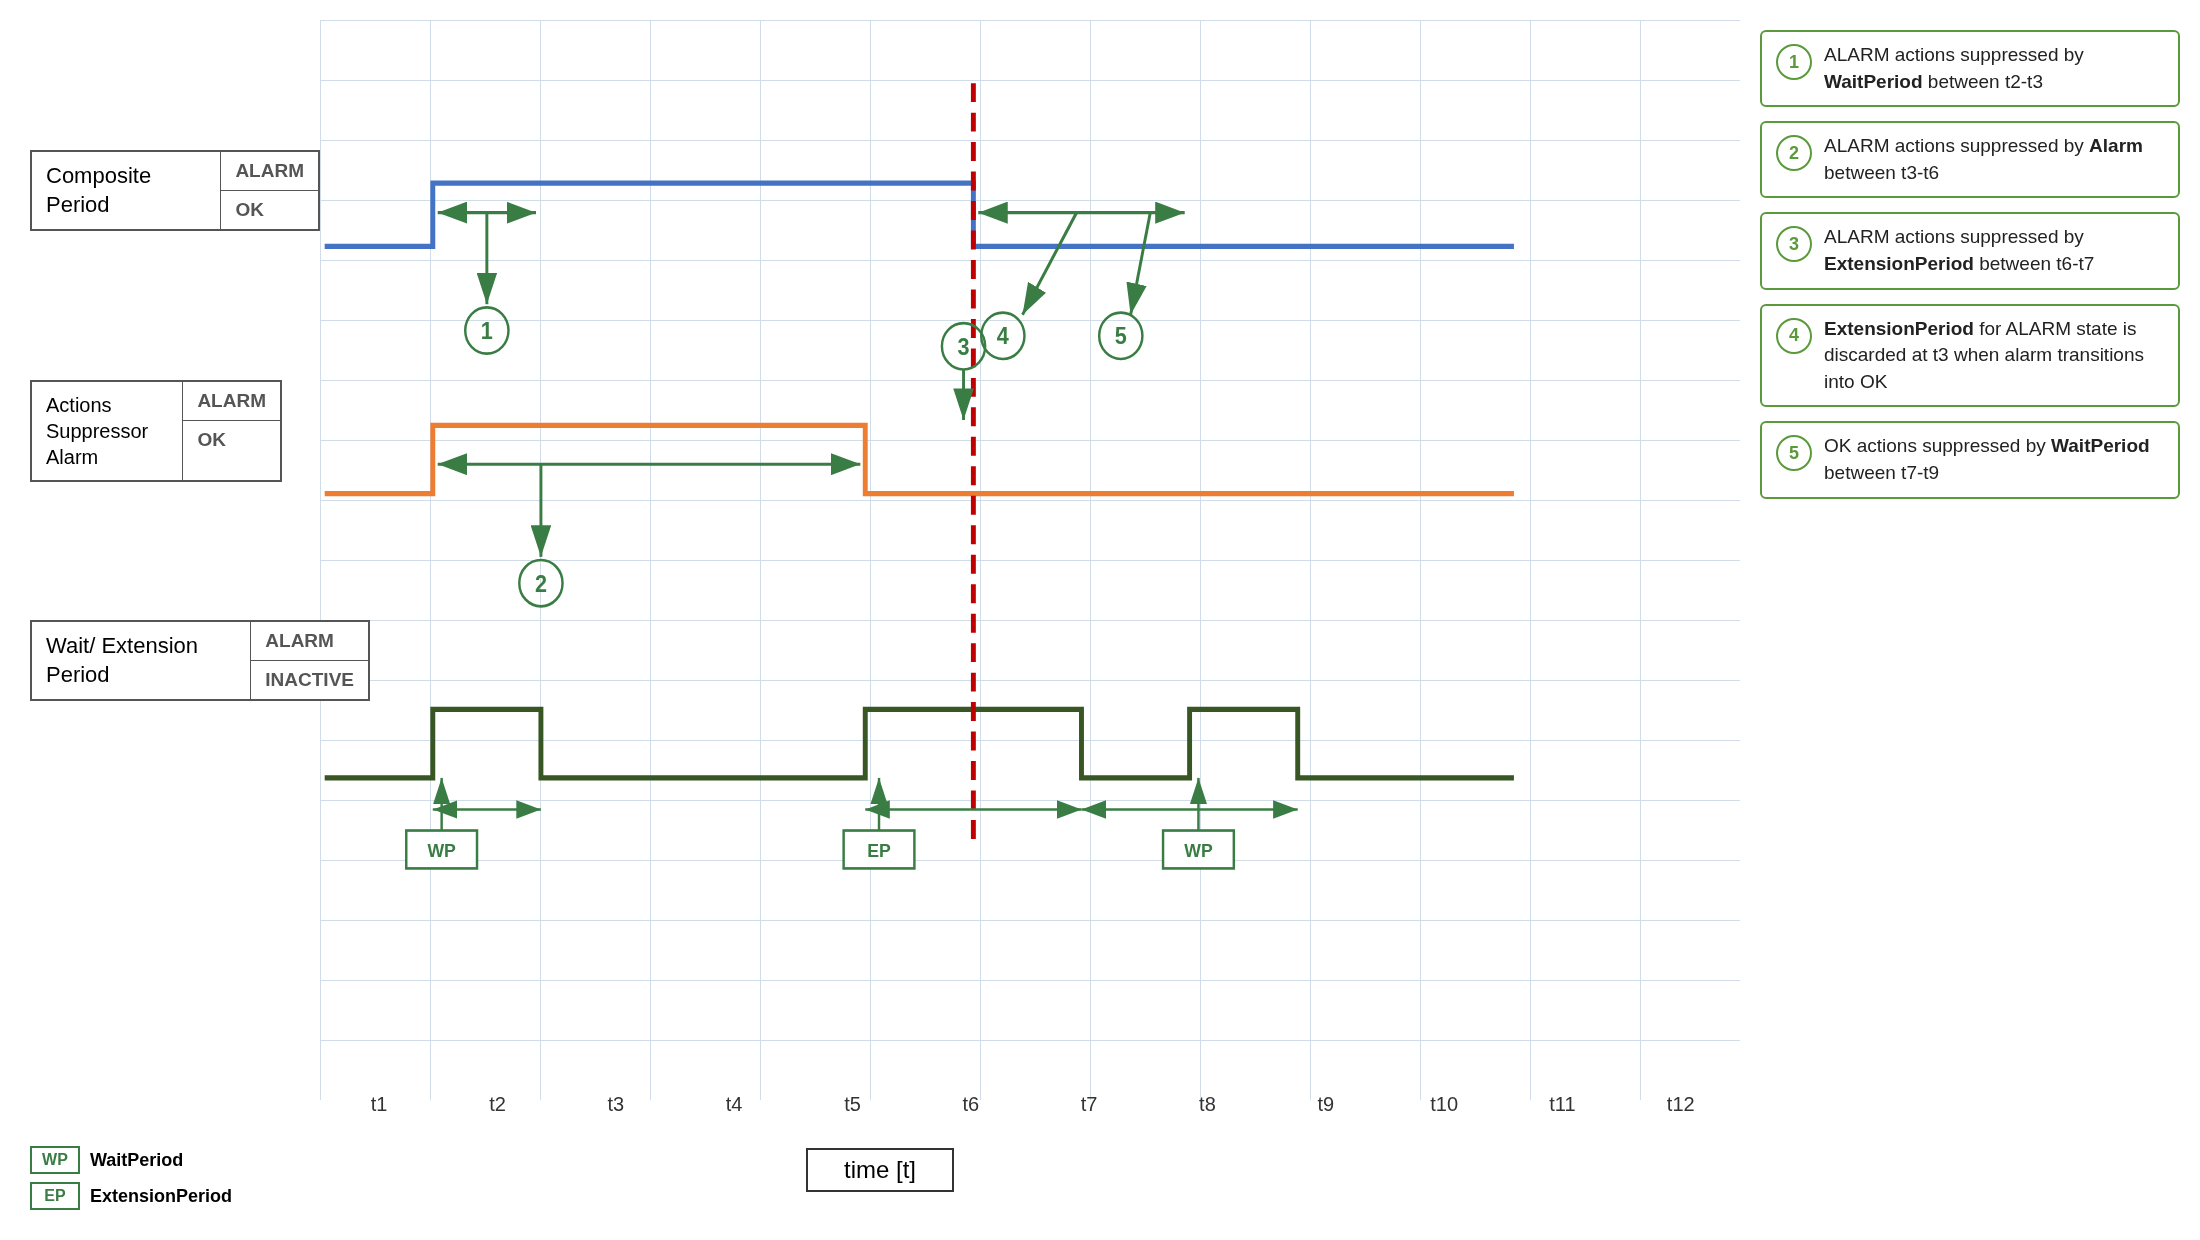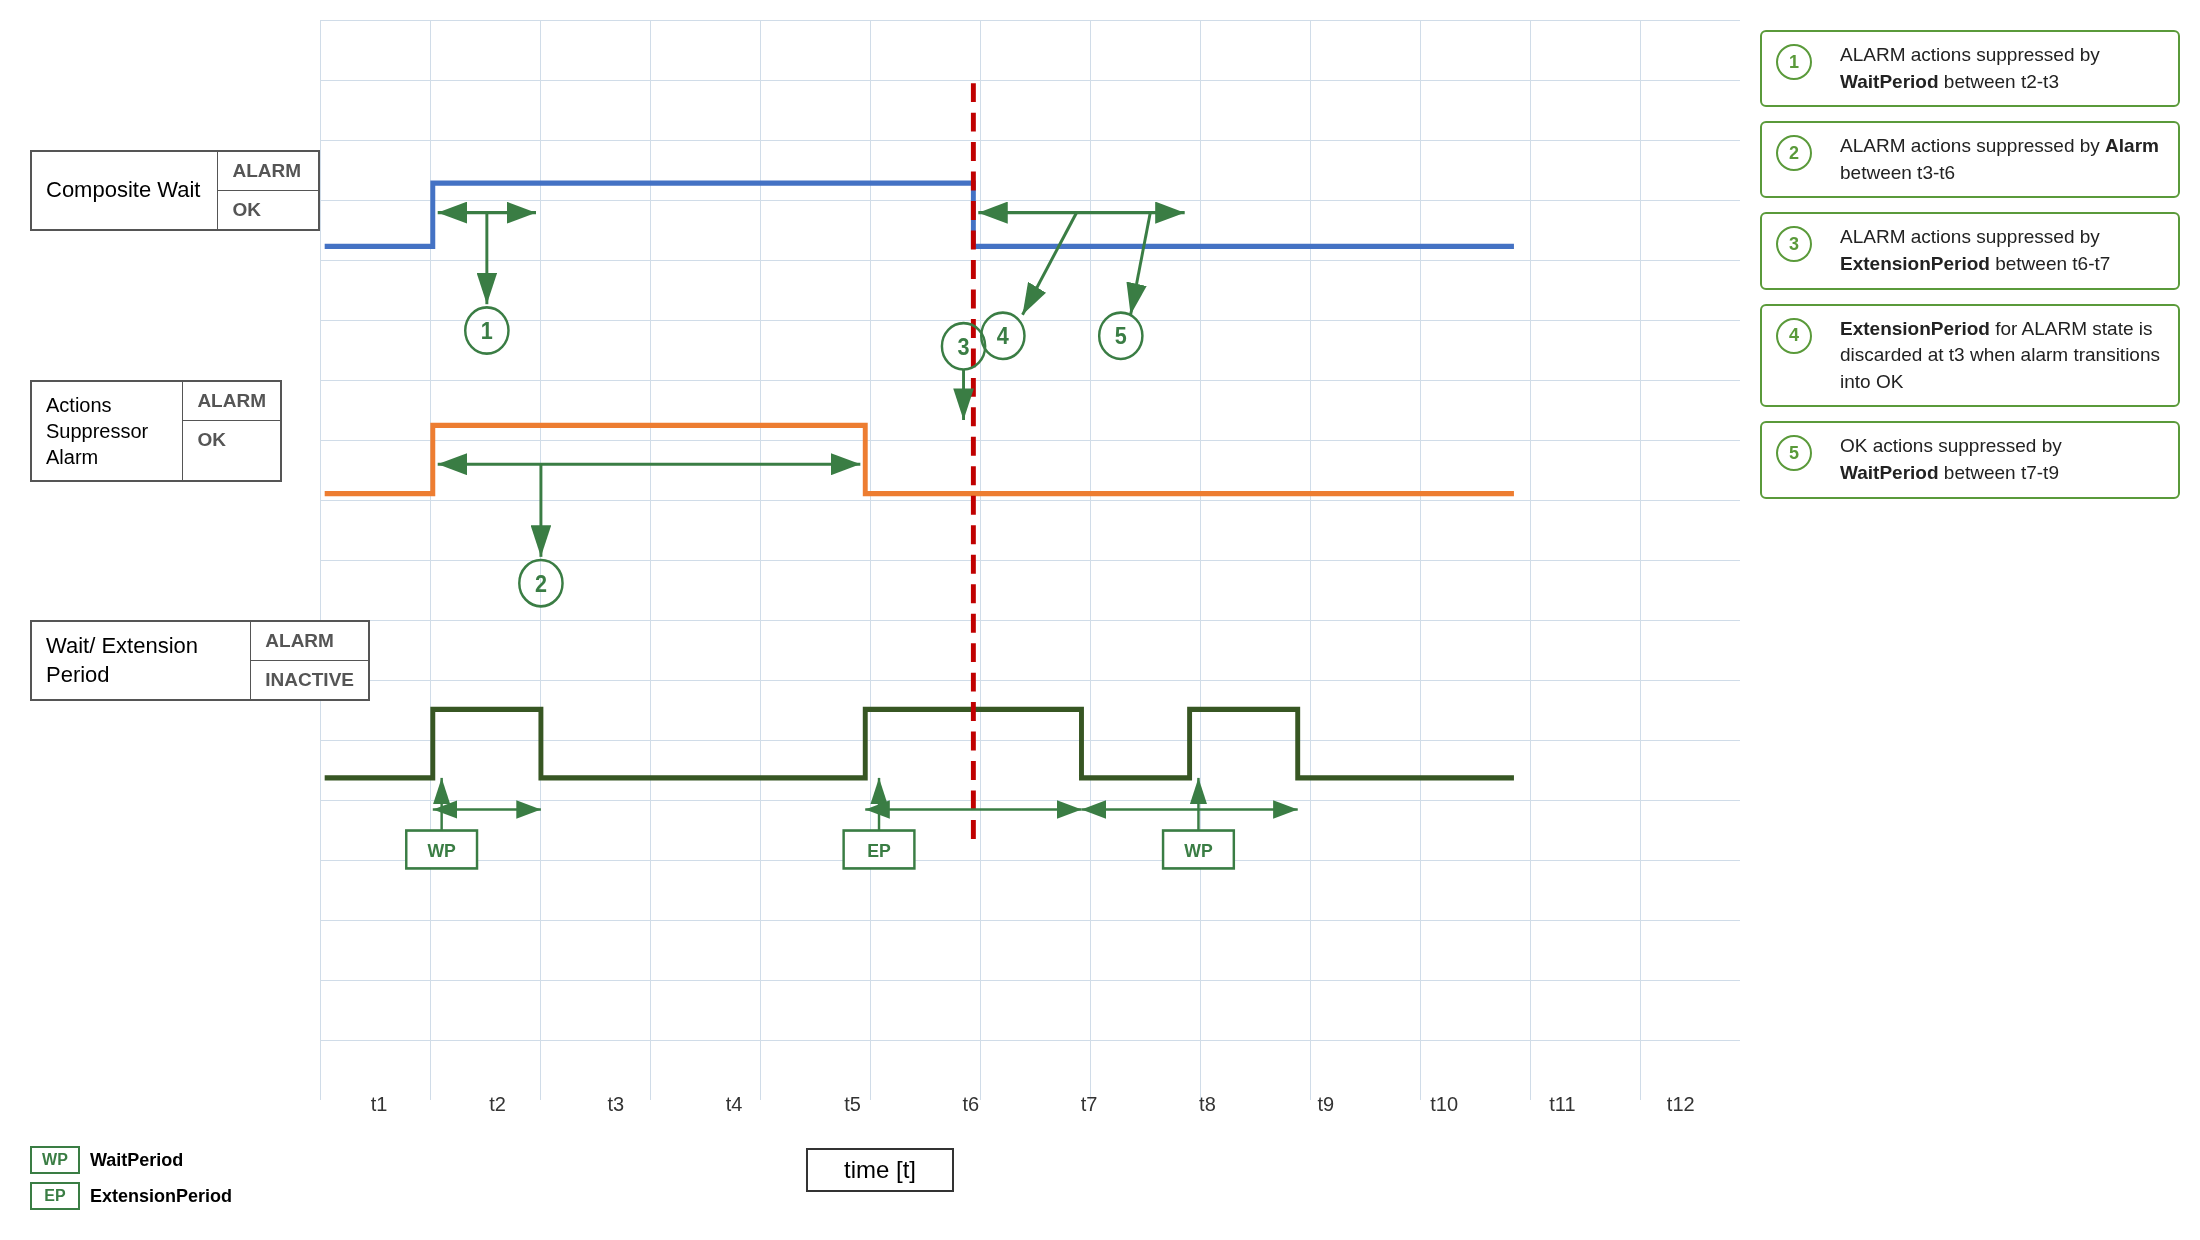--- a/index.html
+++ b/index.html
@@ -152,21 +152,20 @@
       font-size: 18px;
       font-weight: bold;
       color: #5a9a3a;
       flex-shrink: 0;
       margin-top: 2px;
     }
     .annotation-text {
       font-size: 19px;
       line-height: 1.4;
       color: #222;
-      margin-left: 16px;
     }
     .annotation-text strong {
       font-weight: bold;
     }
   </style>
 </head>
 <body>
 
 <div class="main-container">
 
@@ -233,21 +232,21 @@
 
       <rect x="1163" y="770" width="72" height="36" fill="#fff" stroke="#3a7d44" stroke-width="2.5"></rect>
       <text x="1199" y="795" text-anchor="middle" font-size="18" font-weight="bold" fill="#3a7d44">WP</text>
       <line x1="1199" y1="770" x2="1199" y2="720" stroke="#3a7d44" stroke-width="2.5" marker-end="url(#arrowhead-green)"></line>
 
       <line x1="1080" y1="750" x2="1300" y2="750" stroke="#3a7d44" stroke-width="2.5" marker-start="url(#arrowhead-green-rev)" marker-end="url(#arrowhead-green)"></line>
 
     </svg>
 
     <div class="label-box" style="top:130px; width:290px;">
-      <div class="label-box-title">Composite Wait</div>
+      <div class="label-box-title">Composite Period</div>
       <div class="label-box-states">
         <div class="label-box-state">ALARM</div>
         <div class="label-box-state">OK</div>
       </div>
     </div>
 
     <div class="label-box" style="top:360px; width:252px;">
       <div class="label-box-title" style="font-size:20px;">Actions Suppressor Alarm</div>
       <div class="label-box-states">
         <div class="label-box-state">ALARM</div>

